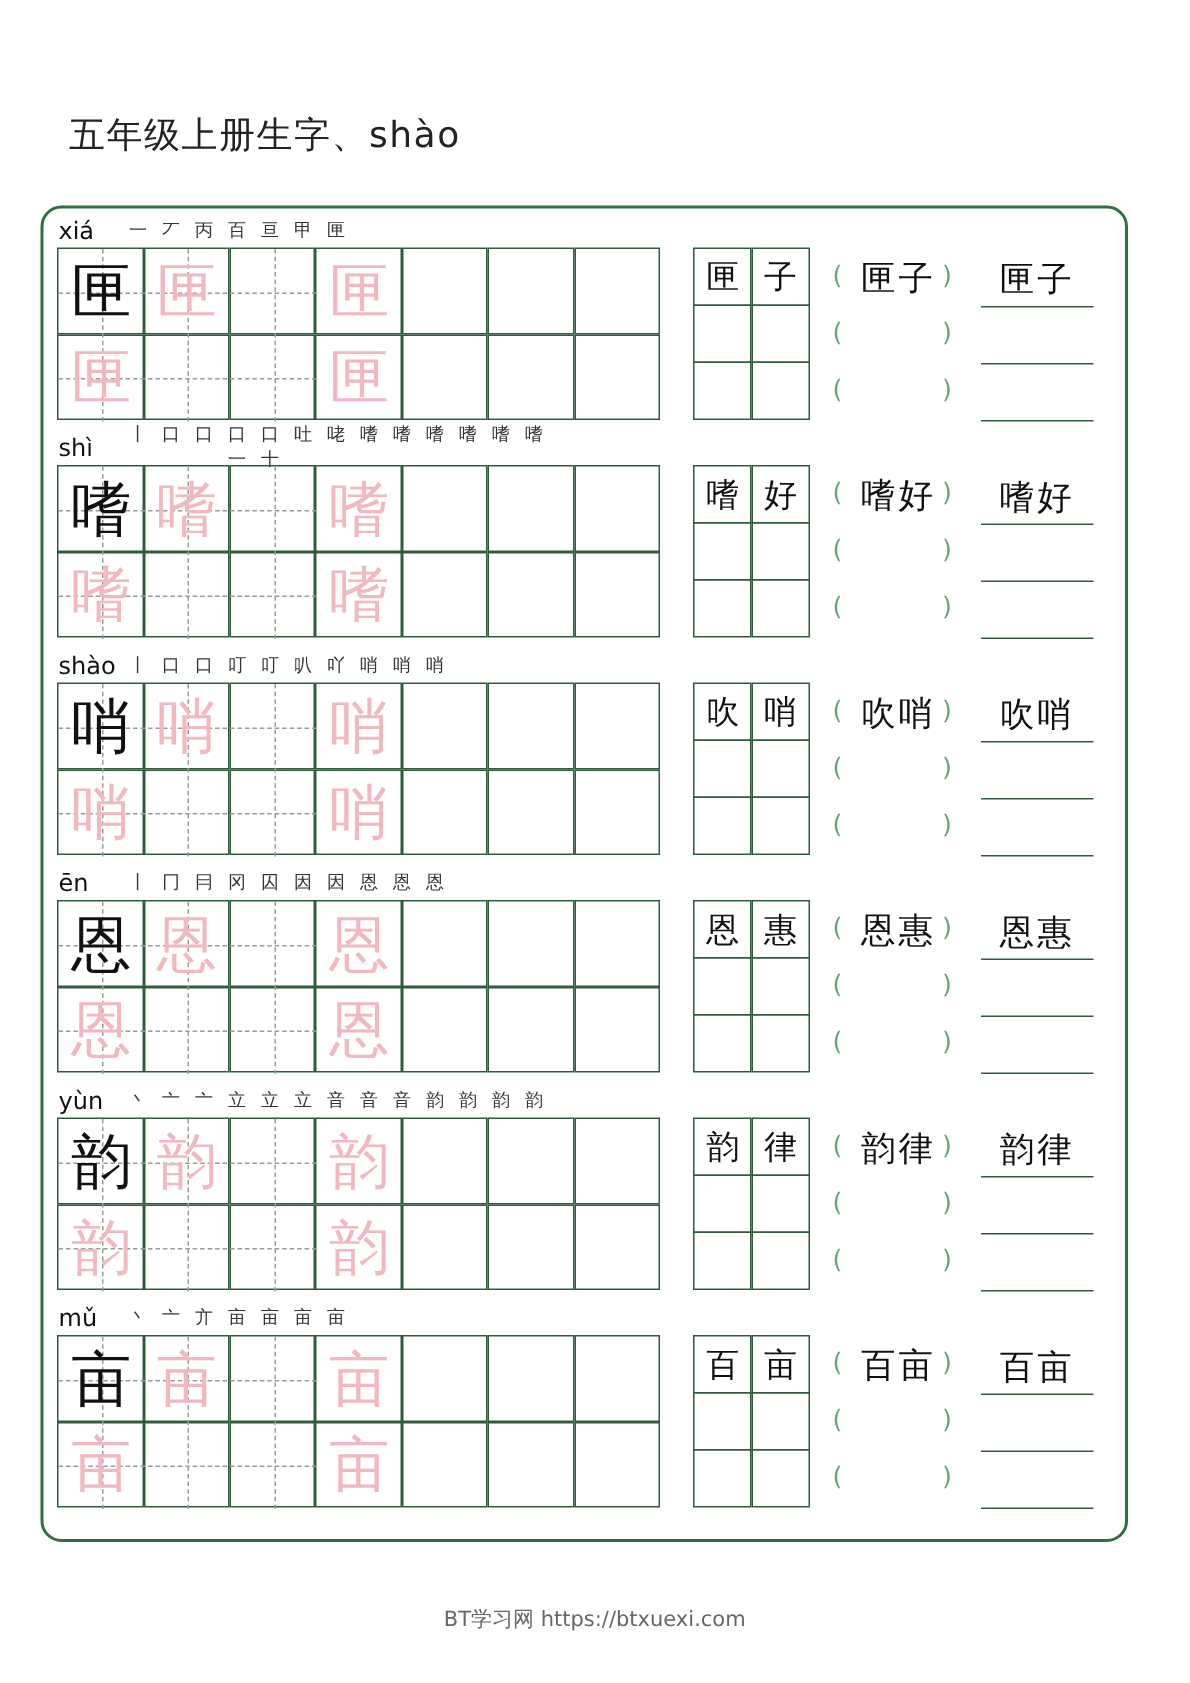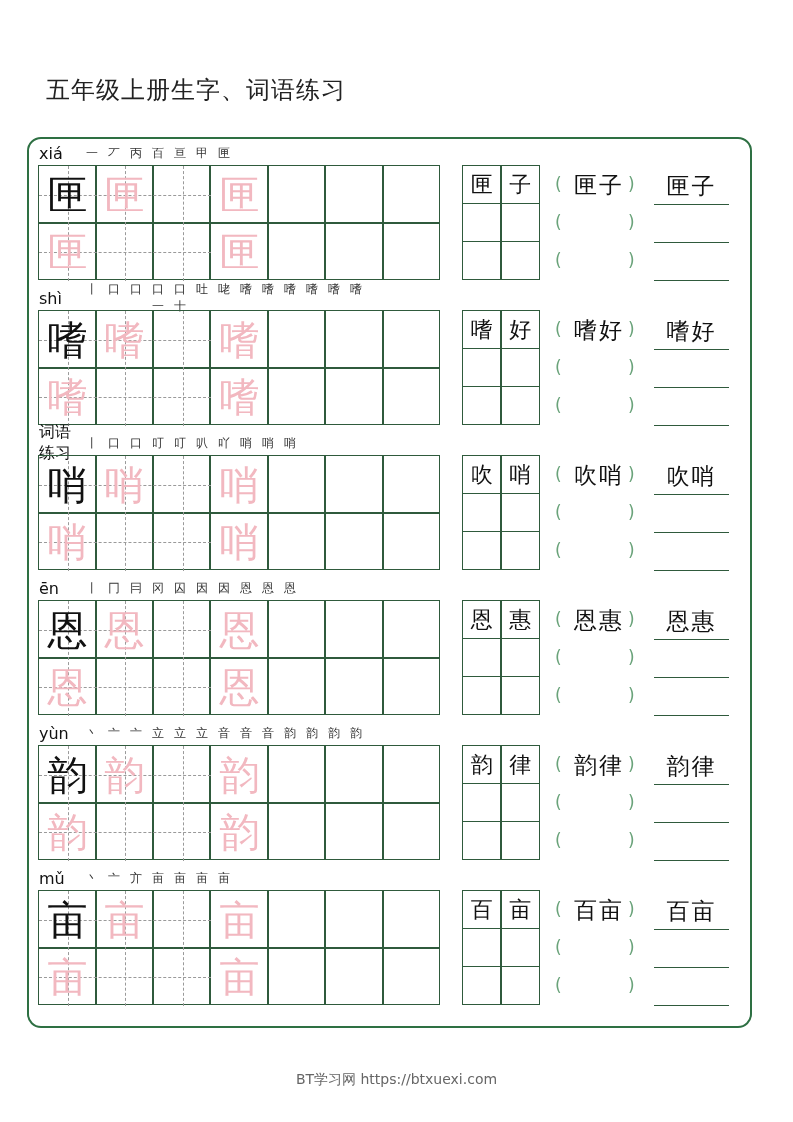--- a/index.html
+++ b/index.html
@@ -32,21 +32,21 @@
            font-family: "DejaVu Serif", serif; color: #111; }
   .uline { position: absolute; left: 654px; width: 75px; height: 0; border-top: 1.5px solid #2f5a3c; }
   .uword { position: absolute; left: 654px; width: 75px; text-align: center; font-size: 23px; letter-spacing: 2px;
            font-family: "DejaVu Serif", serif; color: #111; }
   .footer { position: absolute; left: 0; width: 793px; top: 1071px; text-align: center; font-size: 14px; color: #666;
             font-family: "DejaVu Sans", sans-serif; }
 </style>
 </head>
 <body>
 
-<div class="title">五年级上册生字、词语练习</div>
+<div class="title">五年级上册生字、shào</div>
 
 <div class="frame"></div>
 
 <div id="blocks">
     <div class="block" style="top: 166px;">
       <div class="pinyin-row">
         <span class="pinyin">xiá</span>
         <span class="strokes">
           <span class="stroke">一</span>
           <span class="stroke">丆</span>
@@ -167,21 +167,21 @@
       <span class="paren" style="left:628px;top:84px">)</span>
       <span style="position:absolute;left:566px;top:80px;width:60px;height:30px"></span>
       <span class="pword" style="top:4px">嗜好</span>
       <span class="uword" style="top:5px">嗜好</span>
       <div class="uline" style="top:38px"></div>
       <div class="uline" style="top:76px"></div>
       <div class="uline" style="top:114px"></div>
     </div>
     <div class="block" style="top: 456px;">
       <div class="pinyin-row">
-        <span class="pinyin">词语练习</span>
+        <span class="pinyin">shào</span>
         <span class="strokes">
           <span class="stroke">丨</span>
           <span class="stroke">口</span>
           <span class="stroke">口</span>
           <span class="stroke">叮</span>
           <span class="stroke">叮</span>
           <span class="stroke">叭</span>
           <span class="stroke">吖</span>
           <span class="stroke">哨</span>
           <span class="stroke">哨</span>

